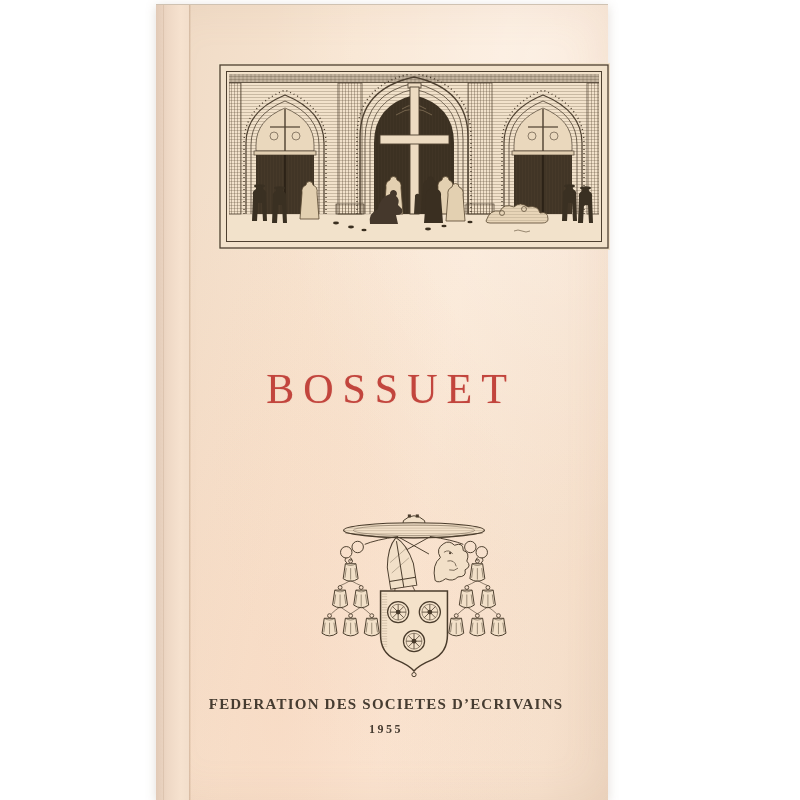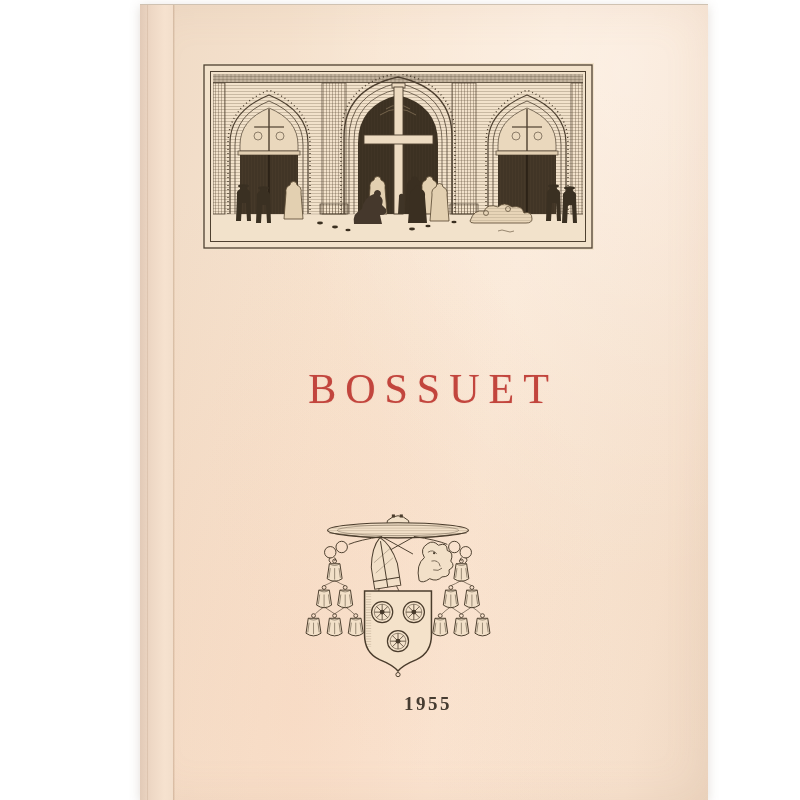--- a/index.html
+++ b/index.html
@@ -1,39 +1,39 @@
 <!DOCTYPE html>
 <html><head>
 <meta charset="utf-8">
 <style>
   html,body{margin:0;padding:0;background:#fff;}
   .photo{position:relative;width:800px;height:800px;background:#ffffff;overflow:hidden;
          font-family:"Liberation Serif",serif;}
-  .book{position:absolute;left:140px;top:4px;width:568px;height:796px;
+  .book{position:absolute;left:156px;top:4px;width:452px;height:796px;
         background:
           radial-gradient(ellipse at 28% 88%, rgba(243,183,152,0.22), transparent 55%),
           radial-gradient(ellipse at 85% 8%, rgba(255,255,255,0.35), transparent 50%),
           radial-gradient(ellipse at 70% 55%, rgba(220,180,140,0.08), transparent 60%),
           linear-gradient(100deg,#efdac5 0%,#f8e5d1 35%,#fbe9d7 60%,#f6e0cc 88%,#eed7c2 100%);
         box-shadow:0 2px 10px rgba(140,120,100,0.25), inset 0 0 45px rgba(190,150,115,0.12);
         border-top:1px solid #cfc2b2;}
   .page-edges{position:absolute;left:0;top:0;width:33px;height:100%;
         background:linear-gradient(90deg,#e2cab7 0%,#eed8c5 35%,#f6e2cf 75%,#f2decb 100%);}
   .edge-line{position:absolute;top:0;height:100%;width:1px;background:rgba(150,115,88,0.30);}
   .edge-line.a{left:7px;opacity:.5;}
   .crease{position:absolute;left:33px;top:0;width:2px;height:100%;
         background:linear-gradient(90deg,rgba(158,122,92,0.38),rgba(220,190,160,0.15));}
   .engraving{position:absolute;left:62px;top:58px;width:392px;height:187px;}
   .title-wrap{position:absolute;left:18px;right:0;top:360px;text-align:center;}
   .title{font-size:42px;font-weight:400;letter-spacing:9px;color:#c2453d;margin:0;
          text-shadow:0 0 1px rgba(194,69,61,0.35);}
   .emblem{position:absolute;left:161px;top:498px;width:194px;height:176px;}
   .imprint{position:absolute;left:8px;right:0;top:690px;text-align:center;color:#463c31;}
   .imprint .l1,.imprint .l2{font-size:15px;font-weight:700;letter-spacing:1.2px;line-height:18px;}
-  .imprint .yr{font-size:19px;font-weight:700;letter-spacing:2.5px;line-height:17px;margin-top:0;font-family:Liberation Serif, serif;}
+  .imprint .yr{font-size:12px;font-weight:700;letter-spacing:2.5px;line-height:17px;margin-top:8px;font-family:Liberation Serif, serif;}
 </style>
 </head>
 <body>
 
 <div class="photo">
   <div class="book">
 
     <div class="page-edges">
       <div class="edge-line a"></div>
     </div>
@@ -239,17 +239,18 @@
             <use href="#tassel" x="194" y="96"></use>
           <use href="#tassel" x="158" y="128"></use>
             <use href="#tassel" x="182" y="128"></use>
             <use href="#tassel" x="206" y="128"></use>
           <path d="M182,88 Q175,92 170,94 M182,88 Q189,92 194,94 M170,118 Q164,122 160,126 M170,118 Q176,122 182,126 M194,118 Q188,122 182,126 M194,118 Q200,122 204,126" stroke-width="0.7"></path>
         </g>
       </g>
     </svg>
 
     <div class="imprint">
+      <div class="l1">FEDERATION DES SOCIETES D’ECRIVAINS</div>
       <div class="yr">1955</div>
     </div>
 
   </div>
 </div>
 
 </body></html>

